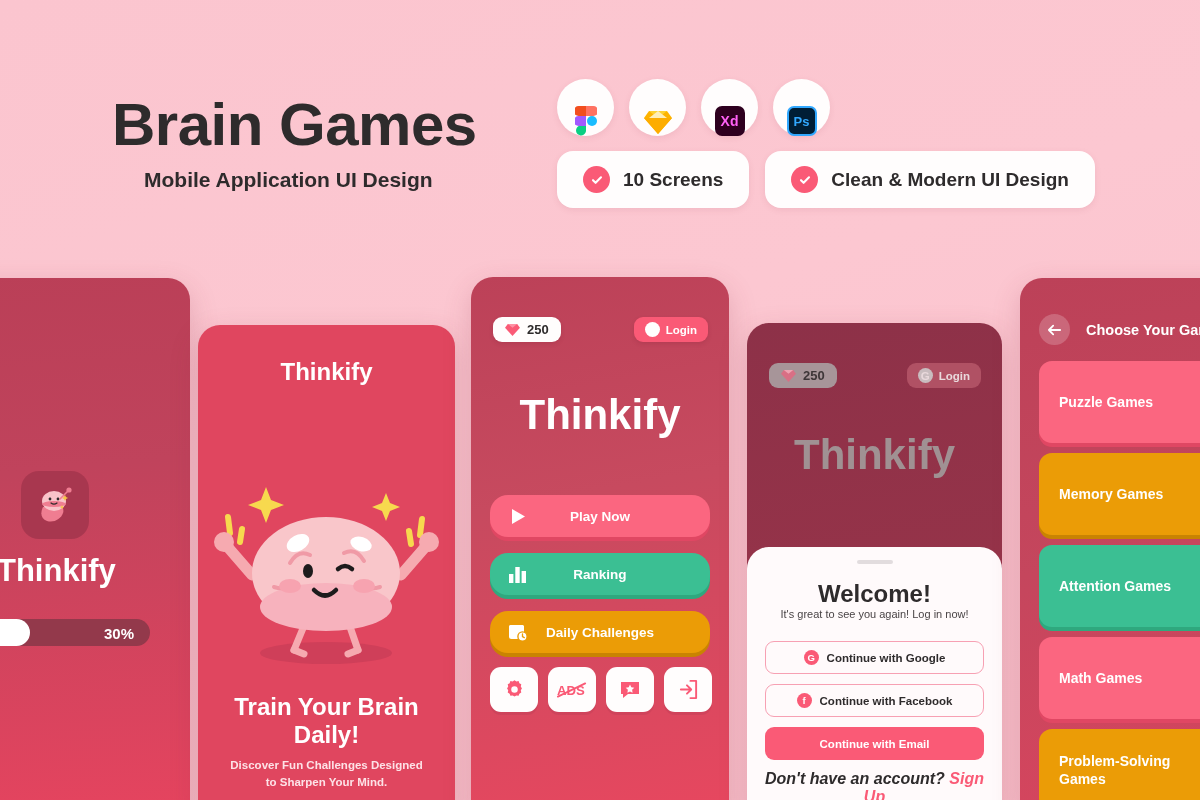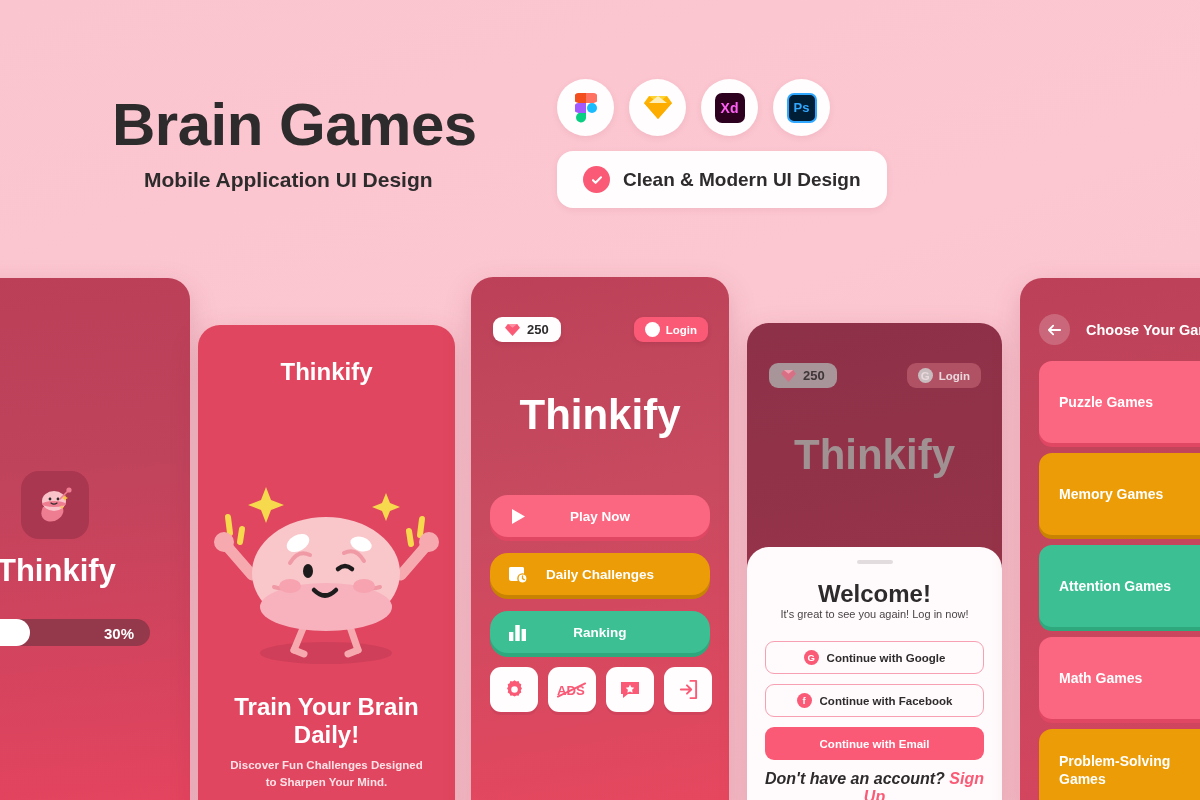--- a/index.html
+++ b/index.html
@@ -26,21 +26,21 @@
     font-size: 21px; font-weight: bold; color: #2e2b2c; margin-left: 32px;
   }
 
   .tools-row {
     position: absolute; left: 557px; top: 79px;
     display: flex; gap: 15px;
   }
   .tool-circle {
     width: 57px; height: 57px; border-radius: 50%;
     background: #fffdfd;
-    display: flex; align-items: center; justify-content: center;
+    display: flex; align-items: flex-end; justify-content: center;
     box-shadow: 0 2px 6px rgba(150,60,80,.10);
   }
   .badges-row {
     position: absolute; left: 557px; top: 151px;
     display: flex; gap: 16px;
   }
   .badge {
     height: 57px; border-radius: 16px; background: #fffdfd;
     display: flex; align-items: center; gap: 13px;
     padding: 0 26px;
@@ -279,20 +279,28 @@
       </div>
     </div>
     <div class="tool-circle">
       <div style="width:30px;height:30px;border-radius:7px;background:#001e36;border:2px solid #31a8ff;display:flex;align-items:center;justify-content:center;">
         <span style="color:#31a8ff;font-size:13px;font-weight:bold;font-family:'Liberation Sans',sans-serif;">Ps</span>
       </div>
     </div>
   </div>
 
   <div class="badges-row">
+    <div class="badge">
+      <span class="check-circle">
+        <svg width="14" height="14" viewBox="0 0 14 14">
+            <path d="M3 7.2l2.6 2.6L11 4.3" stroke="#fff" stroke-width="2.1" fill="none" stroke-linecap="round" stroke-linejoin="round"></path>
+          </svg>
+      </span>
+      <span class="badge-label">10 Screens</span>
+    </div>
     <div class="badge">
       <span class="check-circle">
         <svg width="14" height="14" viewBox="0 0 14 14">
             <path d="M3 7.2l2.6 2.6L11 4.3" stroke="#fff" stroke-width="2.1" fill="none" stroke-linecap="round" stroke-linejoin="round"></path>
           </svg>
       </span>
       <span class="badge-label">Clean &amp; Modern UI Design</span>
     </div>
   </div>
 
@@ -374,36 +382,36 @@
     </div>
     <div class="home-logo">Thinkify</div>
 
     <div class="menu-btns">
       <div class="menu-btn" style="background:#fb6680;box-shadow:0 4px 0 #e04763;">
         <svg width="19" height="19" viewBox="0 0 19 19">
             <path d="M4 2l13 7.5L4 17z" fill="#fff"></path>
           </svg>
         <span class="mlabel">Play Now</span>
       </div>
+      <div class="menu-btn" style="background:#3bbf93;box-shadow:0 4px 0 #2fa87e;">
+        <svg width="19" height="19" viewBox="0 0 19 19">
+          <rect x="1" y="9" width="4.4" height="9" fill="#fff"></rect>
+          <rect x="7.3" y="2" width="4.4" height="16" fill="#fff"></rect>
+          <rect x="13.6" y="6" width="4.4" height="12" fill="#fff"></rect>
+        </svg>
+        <span class="mlabel">Ranking</span>
+      </div>
       <div class="menu-btn" style="background:#eb9c06;box-shadow:0 4px 0 #c98302;">
         <svg width="20" height="20" viewBox="0 0 20 20">
           <rect x="1" y="3" width="15" height="14" rx="2.5" fill="#fff"></rect>
           <rect x="1" y="3" width="15" height="4" rx="1.6" fill="#fff"></rect>
           <circle cx="14.5" cy="14.5" r="4.6" fill="#fff" stroke="#eb9c06" stroke-width="1.4"></circle>
           <path d="M14.5 12v2.6l1.8 1" stroke="#eb9c06" stroke-width="1.3" fill="none" stroke-linecap="round"></path>
         </svg>
         <span class="mlabel">Daily Challenges</span>
-      </div>
-      <div class="menu-btn" style="background:#3bbf93;box-shadow:0 4px 0 #2fa87e;">
-        <svg width="19" height="19" viewBox="0 0 19 19">
-          <rect x="1" y="9" width="4.4" height="9" fill="#fff"></rect>
-          <rect x="7.3" y="2" width="4.4" height="16" fill="#fff"></rect>
-          <rect x="13.6" y="6" width="4.4" height="12" fill="#fff"></rect>
-        </svg>
-        <span class="mlabel">Ranking</span>
       </div>
     </div>
 
     <div class="icon-grid">
       <div class="icon-tile">
         <svg width="21" height="21" viewBox="0 0 22 22">
           <path d="M11 1.4l2 1.2 2.3-.4.8 2.2 2 1.2-.5 2.3 1.2 2-1.2 2 .5 2.3-2 1.2-.8 2.2-2.3-.4-2 1.2-2-1.2-2.3.4-.8-2.2-2-1.2.5-2.3-1.2-2 1.2-2-.5-2.3 2-1.2.8-2.2 2.3.4z" fill="#fa5a76"></path>
           <circle cx="11" cy="11" r="3.4" fill="#fffdfd"></circle>
         </svg>
       </div>

